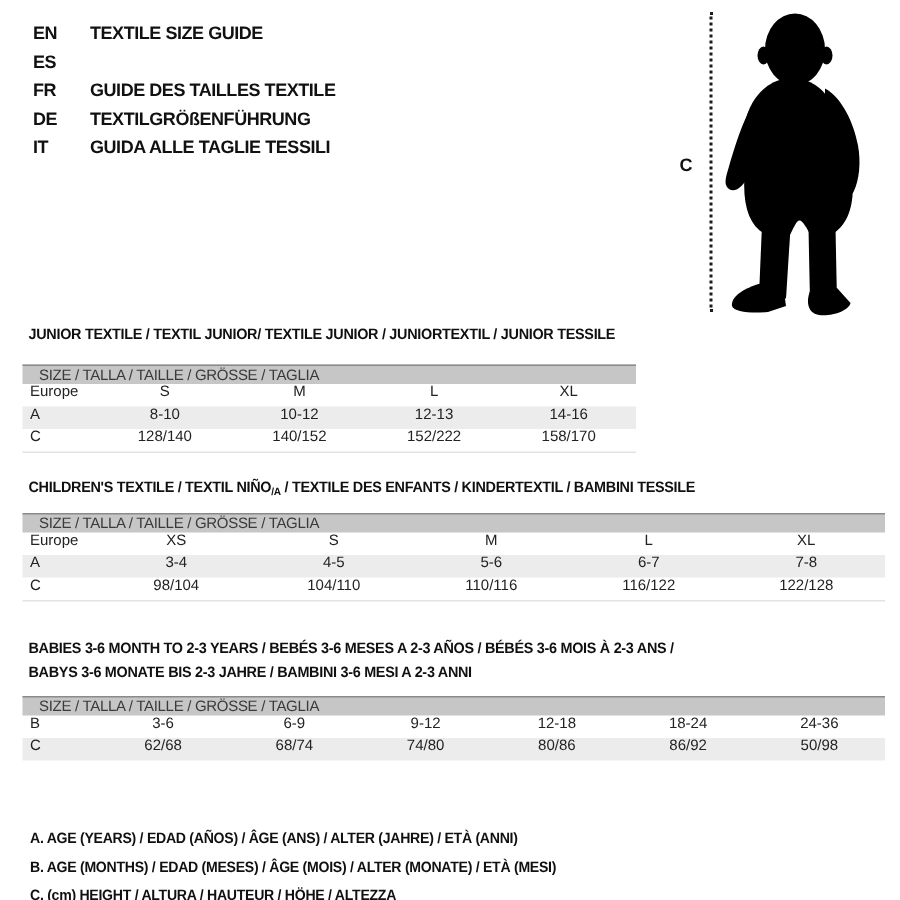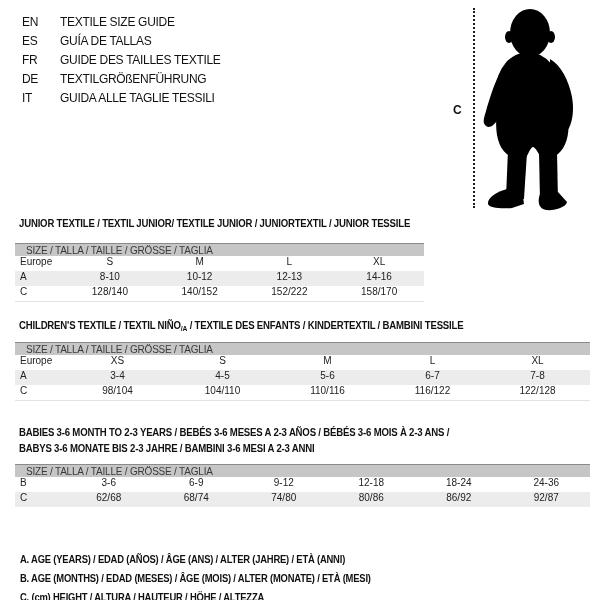--- a/index.html
+++ b/index.html
@@ -8,21 +8,21 @@
     width: 600px;
     height: 600px;
     background: #ffffff;
     font-family: "Liberation Sans", sans-serif;
     color: #111111;
     overflow: hidden;
   }
 
   
   .langs { position: absolute; left: 22px; top: 13px; }
-  .lang-row { display: flex; font-weight: normal; font-size: 12px; line-height: 19px; letter-spacing: -0.3px; }
+  .lang-row { display: flex; font-weight: bold; font-size: 12px; line-height: 19px; letter-spacing: -0.3px; }
   .lang-code { width: 38px; flex: 0 0 38px; }
   .lang-label { white-space: nowrap; }
 
   
   .measure-line {
     position: absolute; left: 473px; top: 8px; height: 200px; width: 0;
     border-left: 2px dotted #1c1c1c;
   }
   .figure-label {
     position: absolute; left: 453px; top: 103px;
@@ -69,21 +69,20 @@
 
 <div class="canvas">
 
   <div class="langs">
     <div class="lang-row">
       <span class="lang-code">EN</span>
       <span class="lang-label">TEXTILE SIZE GUIDE</span>
     </div>
     <div class="lang-row">
       <span class="lang-code">ES</span>
-      <span class="lang-label">GUÍA DE TALLAS</span>
     </div>
     <div class="lang-row">
       <span class="lang-code">FR</span>
       <span class="lang-label">GUIDE DES TAILLES TEXTILE</span>
     </div>
     <div class="lang-row">
       <span class="lang-code">DE</span>
       <span class="lang-label">TEXTILGRÖßENFÜHRUNG</span>
     </div>
     <div class="lang-row">
@@ -192,21 +191,21 @@
       <div class="t-cell">18-24</div>
       <div class="t-cell">24-36</div>
     </div>
     <div class="t-row alt">
       <div class="t-label">C</div>
       <div class="t-cell">62/68</div>
       <div class="t-cell">68/74</div>
       <div class="t-cell">74/80</div>
       <div class="t-cell">80/86</div>
       <div class="t-cell">86/92</div>
-      <div class="t-cell">92/87</div>
+      <div class="t-cell">50/98</div>
     </div>
   </div>
 
   <div class="legend">
     <div class="legend-row">A. AGE (YEARS) / EDAD (AÑOS) / ÂGE (ANS) / ALTER (JAHRE) / ETÀ (ANNI)</div>
     <div class="legend-row">B. AGE (MONTHS) / EDAD (MESES) / ÂGE (MOIS) / ALTER (MONATE) / ETÀ (MESI)</div>
     <div class="legend-row">C. (cm) HEIGHT / ALTURA / HAUTEUR / HÖHE / ALTEZZA</div>
   </div>
 
 </div>

